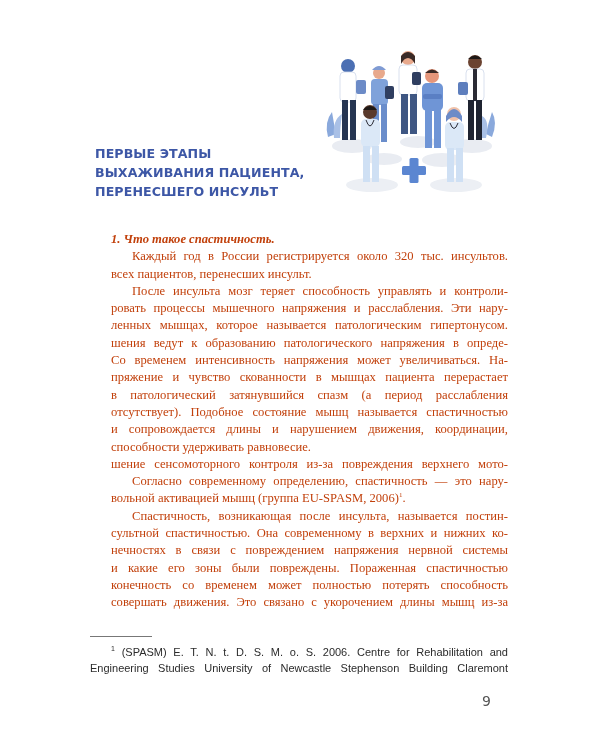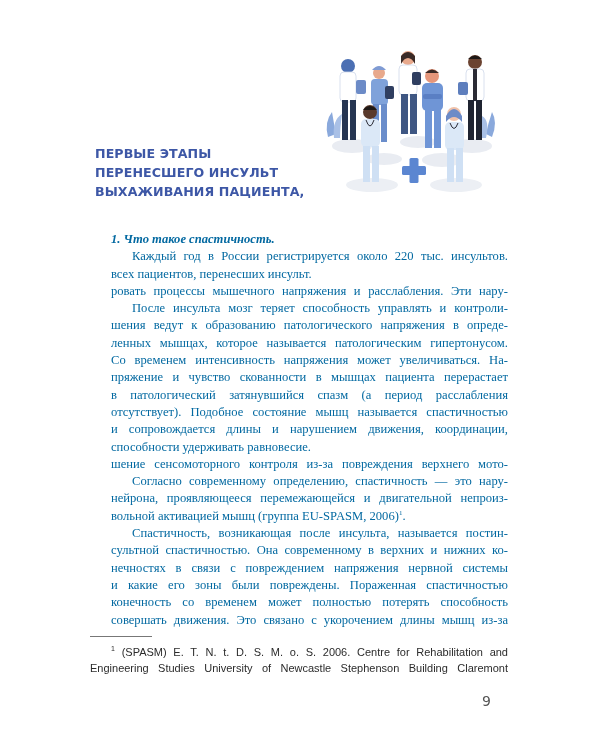--- a/index.html
+++ b/index.html
@@ -9,21 +9,21 @@
   .chapter-title {
     position: absolute; left: 95px; top: 144px; width: 240px;
     font-family: "DejaVu Sans", sans-serif; font-weight: bold;
     font-size: 12.6px; line-height: 19px; color: #3d57a6; letter-spacing: 0.1px;
     margin: 0;
   }
   .chapter-title span { display: block; white-space: nowrap; }
   .body {
     position: absolute; left: 90px; top: 231px; width: 418px;
     font-family: "Liberation Serif", serif; font-size: 12.6px; line-height: 17.3px;
-    color: #0369a1;
+    color: #c2410c;
   }
   .section-heading { font-weight: bold; font-style: italic; margin: 0; text-indent: 21px; }
   .para { margin: 0; text-indent: 21px; text-align: justify; }
   .line { display: block; text-align: justify; text-align-last: justify; white-space: nowrap; }
   .line.last { text-align-last: left; }
   .line.indent { padding-left: 21px; }
   .footnote-rule { position: absolute; left: 90px; top: 636px; width: 62px; height: 0; border-top: 1px solid #777; }
   .footnote {
     position: absolute; left: 90px; top: 645px; width: 418px;
     font-family: Liberation Sans, sans-serif; font-size: 11px; line-height: 15.5px; color: #2b2b2b;
@@ -103,49 +103,48 @@
     <rect x="125" y="106" width="7" height="34" fill="#cfe0f4"></rect>
     <rect x="134" y="106" width="7" height="34" fill="#cfe0f4"></rect>
     <path d="M128 81 Q132 92 136 81" stroke="#2b2b35" stroke-width="1" fill="none"></path>
 
     <rect x="80" y="124" width="24" height="9" rx="1.5" fill="#5b86d1"></rect>
     <rect x="87.5" y="116" width="9" height="25" rx="1.5" fill="#5b86d1"></rect>
   </svg>
 
   <h1 class="chapter-title">
     <span>ПЕРВЫЕ ЭТАПЫ</span>
+    <span>ВЫХАЖИВАНИЯ ПАЦИЕНТА,</span>
     <span>ПЕРЕНЕСШЕГО ИНСУЛЬТ</span>
-    <span>ВЫХАЖИВАНИЯ ПАЦИЕНТА,</span>
   </h1>
 
   <div class="body">
     <p class="section-heading">1. Что такое спастичность.</p>
 
     <p class="para">
-      <span class="line indent">Каждый год в России регистрируется около 220 тыс. инсультов.</span>
+      <span class="line indent">Каждый год в России регистрируется около 320 тыс. инсультов.</span>
       <span class="line last">всех пациентов, перенесших инсульт.</span>
     </p>
 
     <p class="para">
+      <span class="line indent">После инсульта мозг теряет способность управлять и контроли-</span>
       <span class="line">ровать процессы мышечного напряжения и расслабления. Эти нару-</span>
-      <span class="line indent">После инсульта мозг теряет способность управлять и контроли-</span>
+      <span class="line">ленных мышцах, которое называется патологическим гипертонусом.</span>
       <span class="line">шения ведут к образованию патологического напряжения в опреде-</span>
-      <span class="line">ленных мышцах, которое называется патологическим гипертонусом.</span>
       <span class="line">Со временем интенсивность напряжения может увеличиваться. На-</span>
       <span class="line">пряжение и чувство скованности в мышцах пациента перерастает</span>
       <span class="line">в патологический затянувшийся спазм (а период расслабления</span>
       <span class="line">отсутствует). Подобное состояние мышц называется спастичностью</span>
       <span class="line">и сопровождается длины и нарушением движения, координации,</span>
       <span class="line last">способности удерживать равновесие.</span>
     </p>
 
     <p class="para">
       <span class="line">шение сенсомоторного контроля из-за повреждения верхнего мото-</span>
       <span class="line indent">Согласно современному определению, спастичность — это нару-</span>
-      <span class="line">нейрона, проявляющееся перемежающейся и двигательной непроиз-</span>
       <span class="line last"><span>вольной активацией мышц (группа EU-SPASM, 2006)</span><sup>1</sup><span>.</span></span>
     </p>
 
     <p class="para">
       <span class="line indent">Спастичность, возникающая после инсульта, называется постин-</span>
       <span class="line">сультной спастичностью. Она современному в верхних и нижних ко-</span>
       <span class="line">нечностях в связи с повреждением напряжения нервной системы</span>
       <span class="line">и какие его зоны были повреждены. Пораженная спастичностью</span>
       <span class="line">конечность со временем может полностью потерять способность</span>
       <span class="line">совершать движения. Это связано с укорочением длины мышц из-за</span>

